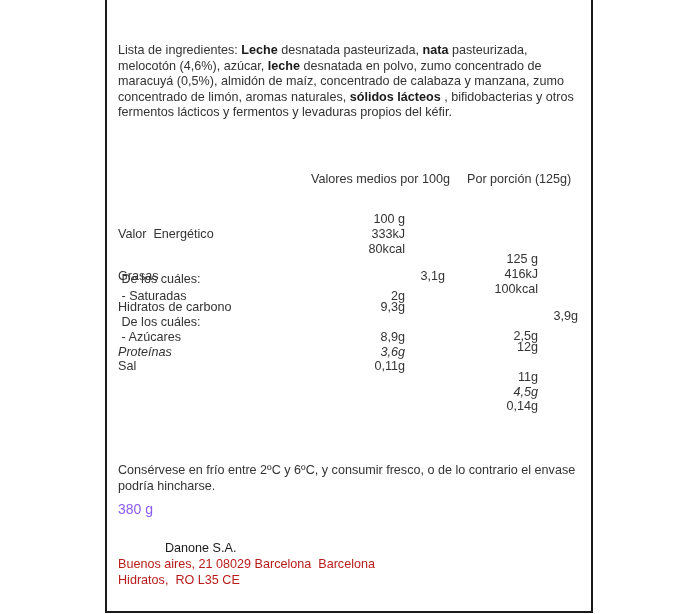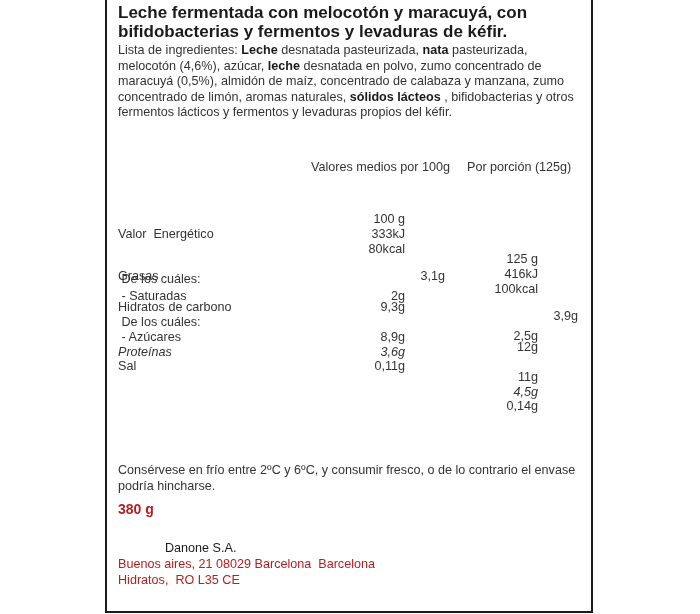--- a/index.html
+++ b/index.html
@@ -11,38 +11,37 @@
   }
   .title {
     position: absolute; left: 11px; top: 3px; width: 470px;
     font-weight: bold; font-size: 17px; line-height: 19px; color: #1a1a1a;
   }
   .ingredients {
     position: absolute; left: 11px; top: 43px; width: 470px;
     font-size: 12.6px; line-height: 15.5px; color: #333;
   }
   .ingredients b { color: #1a1a1a; }
-  .hdr { position: absolute; top: 160px; font-size: 12.6px; color: #333; white-space: nowrap; }
+  .hdr { position: absolute; top: 172px; font-size: 12.6px; color: #333; white-space: nowrap; }
   .row { position: absolute; left: 0; width: 484px; height: 14px; font-size: 12.6px; color: #333; }
   .row .name { position: absolute; left: 11px; white-space: pre; }
   .row .v1 { position: absolute; right: 186px; white-space: pre; }
   .row .v2 { position: absolute; right: 53px; text-align: right; white-space: pre; margin-top: 40px; }
   .storage {
     position: absolute; left: 11px; top: 462px; width: 470px;
     font-size: 12.6px; line-height: 16px; color: #333;
   }
-  .net { position: absolute; left: 11px; top: 501px; font-weight: bold; font-size: 14px; color: #b91c1c; }
+  .net { position: absolute; left: 11px; top: 501px; font-weight: normal; font-size: 14px; color: #8b5cf6; }
   .company { position: absolute; left: 11px; top: 541px; font-weight: normal; font-size: 12.6px; color: #1a1a1a; padding-left: 47px; }
   .addr { position: absolute; left: 11px; font-size: 12.6px; color: #b91c1c; white-space: pre; }
 </style>
 </head>
 <body>
 
 <div class="label">
-  <div class="title">Leche fermentada con melocotón y maracuyá, con bifidobacterias y fermentos y levaduras de kéfir.</div>
 
   <div class="ingredients">
     <span>Lista de ingredientes: </span><b>Leche</b><span> desnatada pasteurizada, </span><b>nata</b><span> pasteurizada, melocotón (4,6%), azúcar, </span><b>leche</b><span> desnatada en polvo, zumo concentrado de maracuyá (0,5%), almidón de maíz, concentrado de calabaza y manzana, zumo concentrado de limón, aromas naturales, </span><b>sólidos lácteos</b><span> , bifidobacterias y otros fermentos lácticos y fermentos y levaduras propios del kéfir.</span>
   </div>
 
   <div class="hdr" style="left:204px;">Valores medios por 100g</div>
   <div class="hdr" style="left:360px;">Por porción (125g)</div>
 
   <div>
     <div class="row" style="top:212px;">

